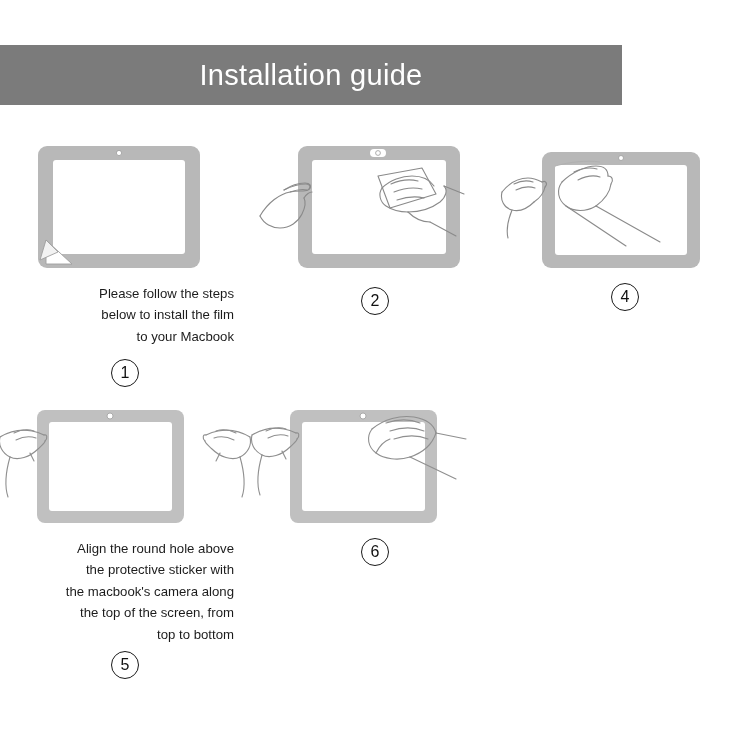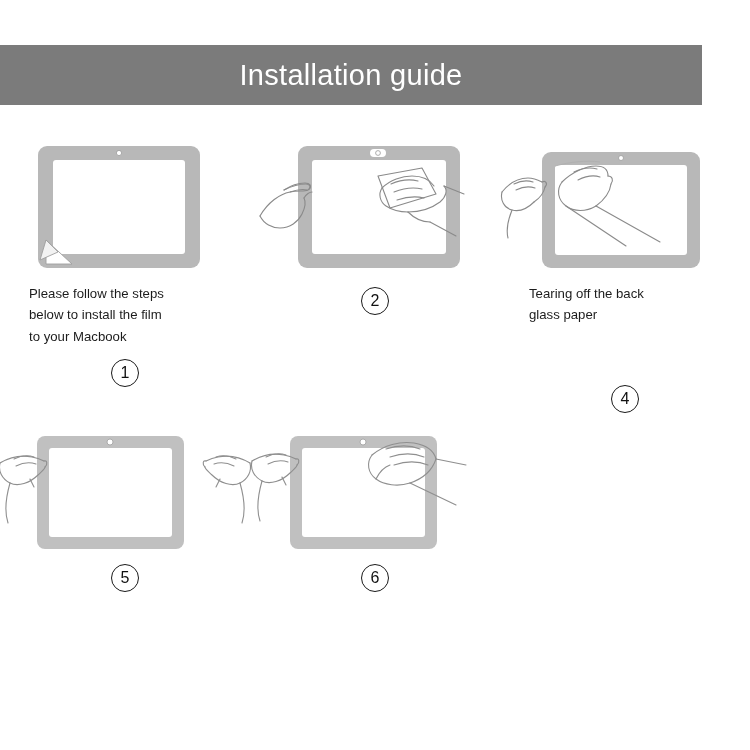--- a/index.html
+++ b/index.html
@@ -14,21 +14,21 @@
     background: #ffffff;
     font-family: "Liberation Sans", sans-serif;
     overflow: hidden;
   }
 
   
   #header-bar {
     position: absolute;
     left: 0;
     top: 45px;
-    width: 702px;
+    width: 622px;
     height: 60px;
     background: #7b7b7b;
     display: flex;
     align-items: center;
     justify-content: center;
   }
   #header-title {
     color: #ffffff;
     font-size: 29px;
     font-weight: 400;
@@ -60,20 +60,21 @@
     width: 100%;
     height: 100%;
     overflow: visible;
   }
   .step-caption {
     font-size: 13.2px;
     color: #1c1c1c;
     line-height: 1.62;
     padding: 6px 16px 0 29px;
     white-space: pre-line;
+    text-align: right;
   }
   .step-badge-wrap {
     display: flex;
     justify-content: center;
     margin-top: 10px;
   }
   .step-badge {
     width: 28px;
     height: 28px;
     border: 1.4px solid #1a1a1a;
@@ -187,22 +188,20 @@
             <path d="M74,40 C82,36 90,35 97,37"></path>
             <path d="M78,48 C86,44 94,43 100,45"></path>
             <path d="M66,74 L126,114"></path>
             <path d="M96,74 L160,110"></path>
           </g>
           <g fill="none" stroke="#b0b0b0" stroke-width="1">
             <path d="M55,34 C70,30 86,28 100,30"></path>
           </g>
         </svg>
       </div>
-      <div class="step-caption">Tearing off the back
-glass paper</div>
       <div class="step-badge-wrap">
         <div class="step-badge">4</div>
       </div>
     </div>
 
     <div class="step-cell row2">
       <div class="step-art">
         <svg viewBox="0 0 250 145" xmlns="http://www.w3.org/2000/svg">
           <g>
             <rect x="37" y="23" width="147" height="113" rx="8" ry="8" fill="#c0c0c0"></rect>
@@ -224,20 +223,25 @@
             <path d="M206,48 C203,47 202,51 205,54"></path>
             <path d="M250,50 C252,58 248,66 240,70"></path>
             <path d="M240,70 C232,74 220,70 212,62 C208,58 205,56 205,54"></path>
             <path d="M236,46 C230,43 222,42 216,44"></path>
             <path d="M234,53 C228,50 220,49 214,51"></path>
             <path d="M240,70 C244,84 246,98 242,110"></path>
             <path d="M220,66 L216,74"></path>
           </g>
         </svg>
       </div>
+      <div class="step-caption">Align the round hole above
+the protective sticker with
+the macbook's camera along
+the top of the screen, from
+top to bottom</div>
       <div class="step-badge-wrap">
         <div class="step-badge">5</div>
       </div>
     </div>
 
     <div class="step-cell row2">
       <div class="step-art">
         <svg viewBox="0 0 250 145" xmlns="http://www.w3.org/2000/svg">
           <g>
             <rect x="40" y="23" width="147" height="113" rx="8" ry="8" fill="#c0c0c0"></rect>

